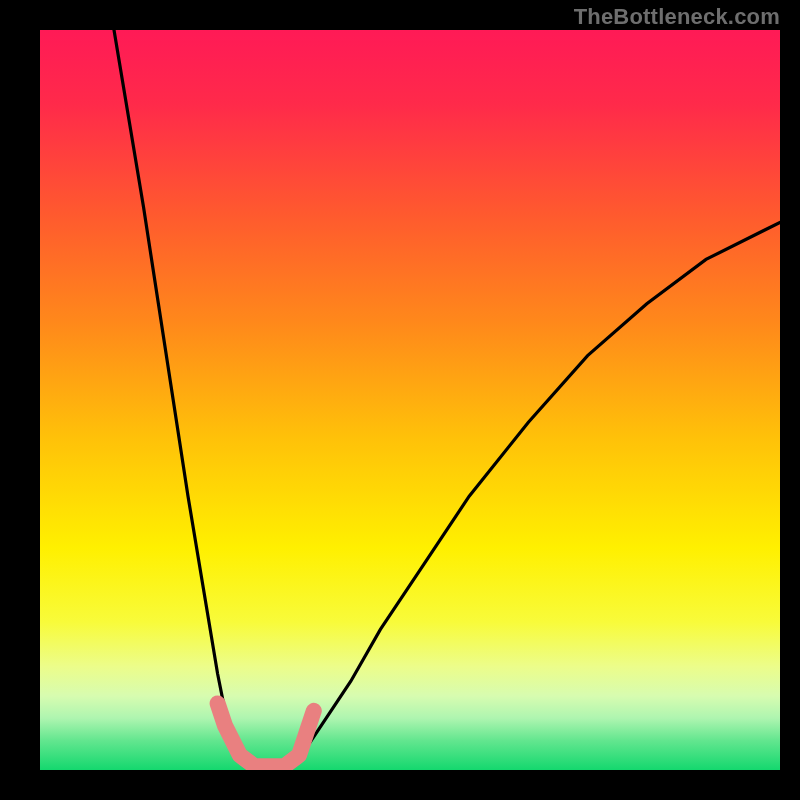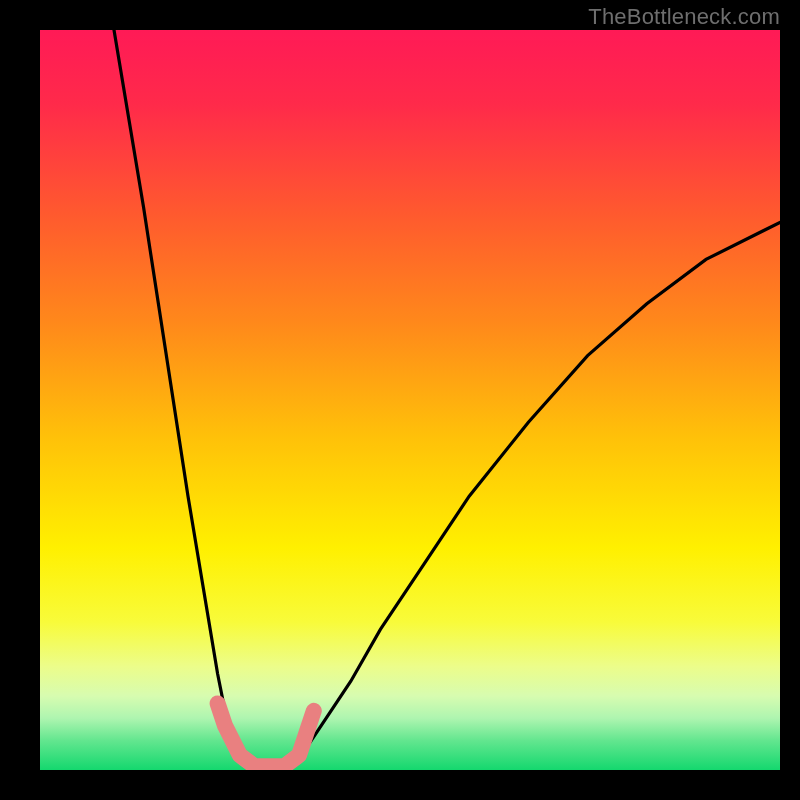--- a/index.html
+++ b/index.html
@@ -33,21 +33,21 @@
     top: 0;
     width: 740px;
     height: 740px;
   }
   .watermark {
     position: absolute;
     top: 4px;
     right: 20px;
     color: #6e6e6e;
     font-size: 22px;
-    font-weight: 400;
+    font-weight: 700;
     letter-spacing: 0.2px;
   }
   svg.curve {
     position: absolute;
     left: 0;
     top: 0;
     width: 740px;
     height: 740px;
   }
 </style>

